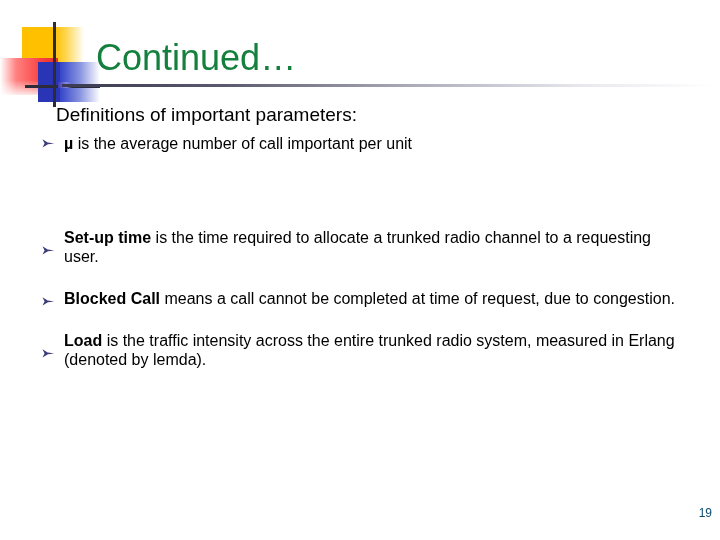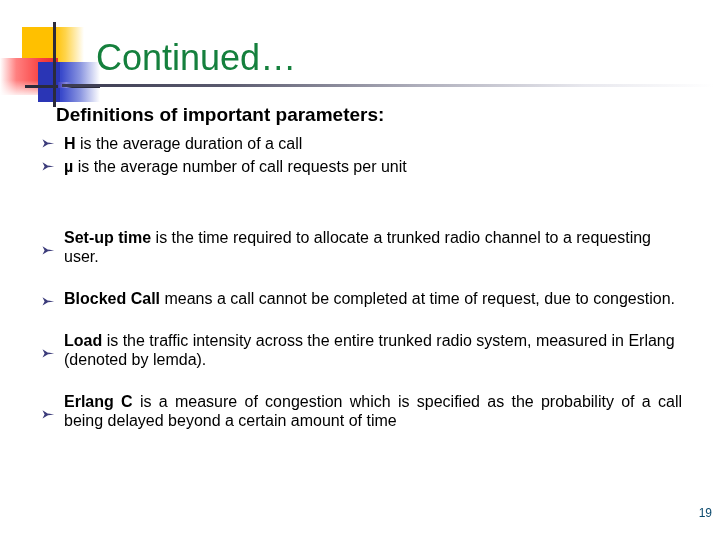--- a/index.html
+++ b/index.html
@@ -116,21 +116,21 @@
     height: 6px;
     background: linear-gradient(to right, #3A3ABB 0%, #8888DD 60%, rgba(255,255,255,0) 100%);
   }
 
   
   #heading {
     position: absolute;
     left: 56px;
     top: 104px;
     font-size: 19px;
-    font-weight: bold;
+    font-weight: normal;
     white-space: nowrap;
   }
 
   .bullet-row {
     position: absolute;
     display: flex;
     align-items: flex-start;
   }
   .bullet-mark {
     flex: 0 0 auto;
@@ -198,30 +198,21 @@
 <div id="heading">Definitions of important parameters:</div>
 
 <div id="grp1">
     <div class="bullet-row">
       <span class="bullet-mark">
         <svg width="13" height="11" viewBox="0 0 13 11" aria-hidden="true">
           <path d="M0.5 1.2 L7.2 5.4 L0.5 9.6 L2.6 5.4 Z" fill="#3B3B7A"></path>
           <path d="M6.2 4.6 L12.2 5.4 L6.2 6.2 Z" fill="#3B3B7A"></path>
         </svg>
       </span>
-      <span class="bullet-text"><span class="b">H</span><span> is the average duration of a call</span></span>
-    </div>
-    <div class="bullet-row">
-      <span class="bullet-mark">
-        <svg width="13" height="11" viewBox="0 0 13 11" aria-hidden="true">
-          <path d="M0.5 1.2 L7.2 5.4 L0.5 9.6 L2.6 5.4 Z" fill="#3B3B7A"></path>
-          <path d="M6.2 4.6 L12.2 5.4 L6.2 6.2 Z" fill="#3B3B7A"></path>
-        </svg>
-      </span>
-      <span class="bullet-text"><span class="b">µ</span><span> is the average number of call requests per unit</span></span>
+      <span class="bullet-text"><span class="b">µ</span><span> is the average number of call important per unit</span></span>
     </div>
   </div>
 
 <div id="grp2">
     <div class="bullet-row">
       <span class="bullet-mark">
         <svg width="13" height="11" viewBox="0 0 13 11" aria-hidden="true">
           <path d="M0.5 1.2 L7.2 5.4 L0.5 9.6 L2.6 5.4 Z" fill="#3B3B7A"></path>
           <path d="M6.2 4.6 L12.2 5.4 L6.2 6.2 Z" fill="#3B3B7A"></path>
         </svg>
@@ -239,24 +230,15 @@
     </div>
     <div class="bullet-row">
       <span class="bullet-mark">
         <svg width="13" height="11" viewBox="0 0 13 11" aria-hidden="true">
           <path d="M0.5 1.2 L7.2 5.4 L0.5 9.6 L2.6 5.4 Z" fill="#3B3B7A"></path>
           <path d="M6.2 4.6 L12.2 5.4 L6.2 6.2 Z" fill="#3B3B7A"></path>
         </svg>
       </span>
       <span class="bullet-text"><span class="b">Load</span><span> is the traffic intensity across the entire trunked radio system, measured in Erlang (denoted by lemda).</span></span>
     </div>
-    <div class="bullet-row">
-      <span class="bullet-mark">
-        <svg width="13" height="11" viewBox="0 0 13 11" aria-hidden="true">
-          <path d="M0.5 1.2 L7.2 5.4 L0.5 9.6 L2.6 5.4 Z" fill="#3B3B7A"></path>
-          <path d="M6.2 4.6 L12.2 5.4 L6.2 6.2 Z" fill="#3B3B7A"></path>
-        </svg>
-      </span>
-      <span class="bullet-text justify"><span class="b">Erlang C</span><span> is a measure of congestion which is specified as the probability of a call being delayed beyond a certain amount of time</span></span>
-    </div>
   </div>
 
 <div id="pagenum">19</div>
 
 </body></html>

